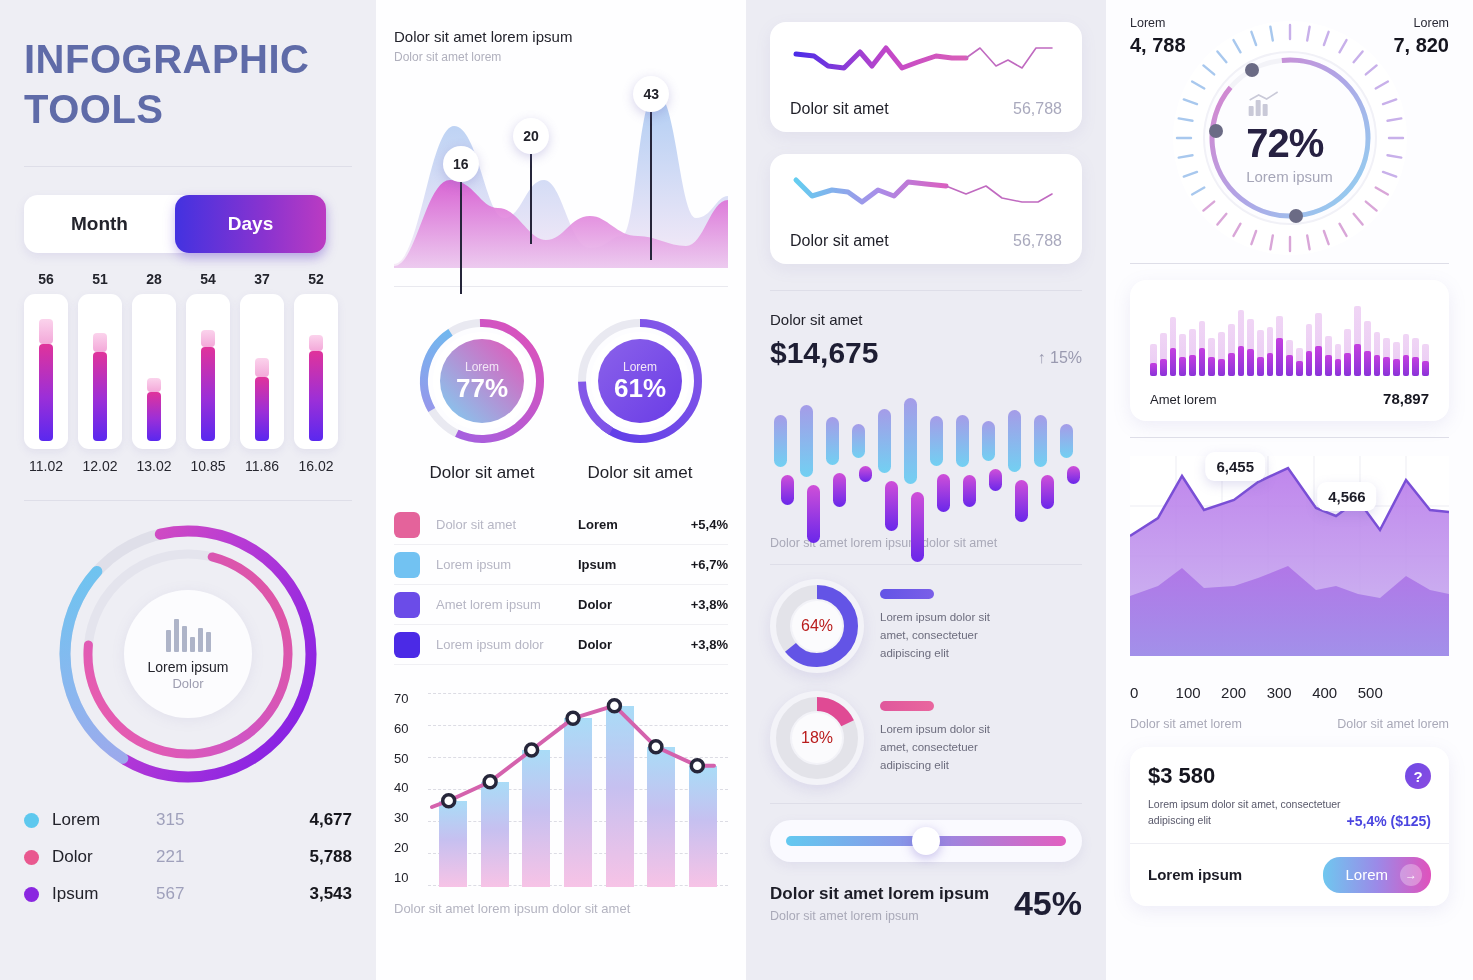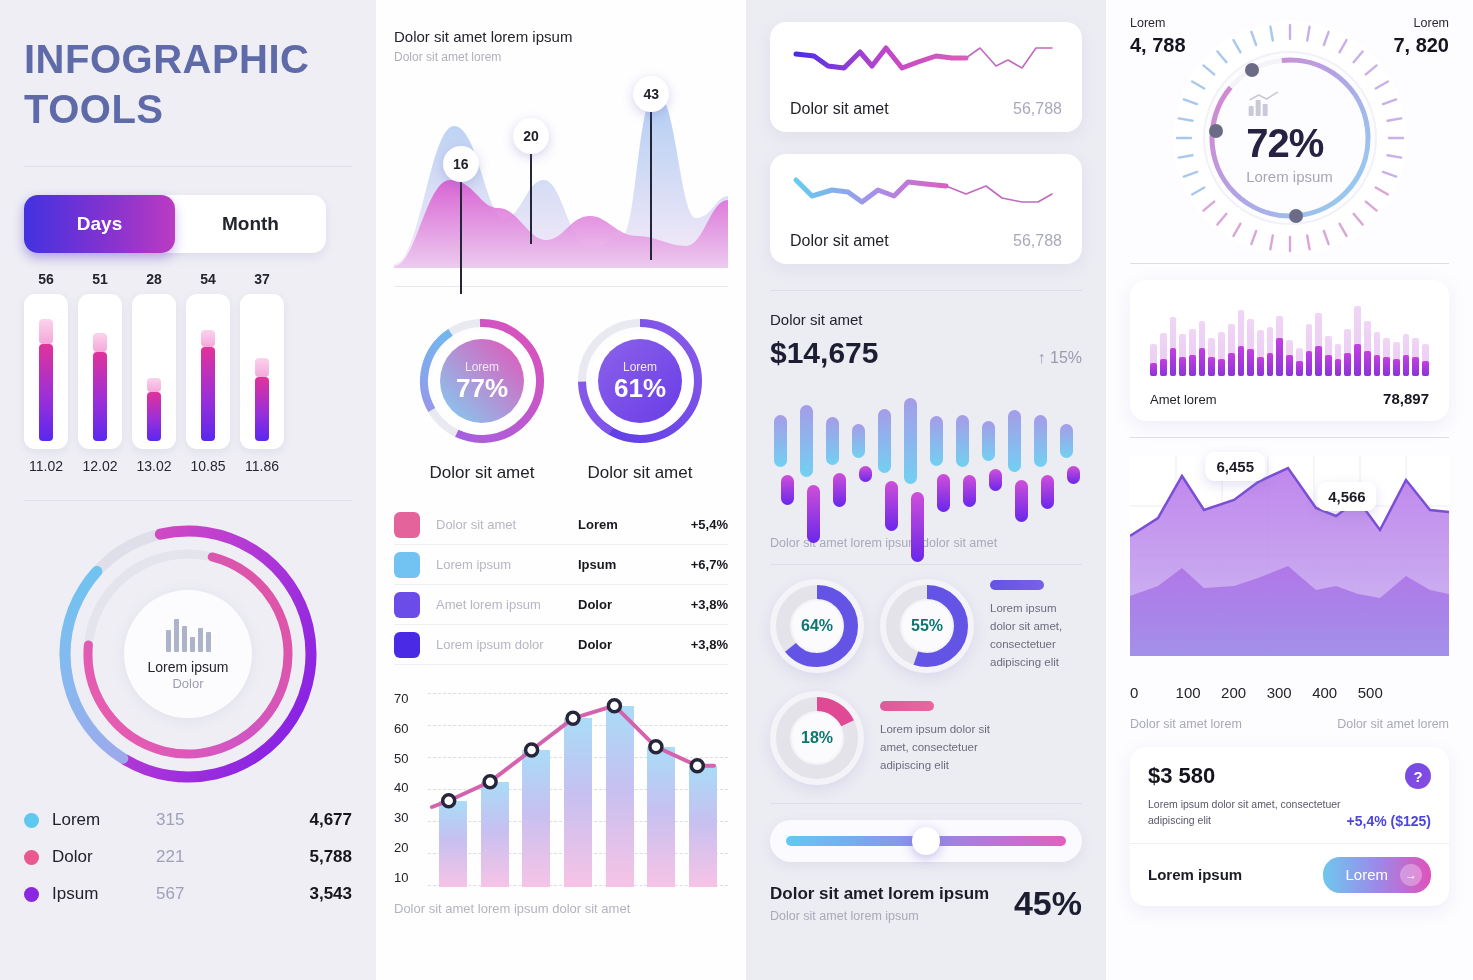--- a/index.html
+++ b/index.html
@@ -145,21 +145,21 @@
   .grow { display: flex; align-items: center; gap: 16px; margin-bottom: 18px; }
   .gauge {
     width: 94px; height: 94px; border-radius: 50%; background: #f3f3f8;
     box-shadow: 0 5px 14px rgba(130,120,190,0.16); position: relative;
     display: flex; align-items: center; justify-content: center;
   }
   .gauge-inner {
     position: absolute; left: 50%; top: 50%; transform: translate(-50%,-50%);
     width: 50px; height: 50px; border-radius: 50%; background: #fbfbfd;
     display: flex; align-items: center; justify-content: center;
-    font-size: 16px; font-weight: bold; color: #0f766e;
+    font-size: 16px; font-weight: normal; color: #b91c1c;
   }
   .gdesc { width: 128px; }
   .gpill { width: 54px; height: 10px; border-radius: 5px; }
   .gtext { font-size: 11.5px; color: #6c6c7d; line-height: 1.55; margin-top: 10px; }
 
   .slider-outer {
     margin-top: 16px; height: 42px; background: #fafaff; border-radius: 21px;
     box-shadow: 0 4px 12px rgba(130,120,190,0.12);
     display: flex; align-items: center; padding: 0 16px; position: relative;
   }
@@ -239,22 +239,22 @@
               align-items: center; justify-content: center; font-size: 12px; }
 </style>
 </head>
 <body>
 
 <div class="col col1">
   <div class="title">INFOGRAPHIC TOOLS</div>
   <div class="hr" style="margin-top:32px"></div>
 
   <div class="toggle">
+    <div class="toggle-seg">Month</div>
     <div class="toggle-seg active">Days</div>
-    <div class="toggle-seg">Month</div>
   </div>
 
   <div class="bars-row" id="c1bars">
       <div class="bar-cell">
         <div class="bar-val">56</div>
         <div class="bar-track">
           <div class="bar-cap" style="bottom:105.3px;height:24.325000000000003px"></div>
           <div class="bar-fill" style="height:97.3px"></div>
         </div>
         <div class="bar-date">11.02</div>
@@ -283,20 +283,28 @@
         </div>
         <div class="bar-date">10.85</div>
       </div>
       <div class="bar-cell">
         <div class="bar-val">37</div>
         <div class="bar-track">
           <div class="bar-cap" style="bottom:72.28750000000001px;height:19.112499999999983px"></div>
           <div class="bar-fill" style="height:64.28750000000001px"></div>
         </div>
         <div class="bar-date">11.86</div>
+      </div>
+      <div class="bar-cell">
+        <div class="bar-val">52</div>
+        <div class="bar-track">
+          <div class="bar-cap" style="bottom:98.35000000000001px;height:15.637499999999989px"></div>
+          <div class="bar-fill" style="height:90.35000000000001px"></div>
+        </div>
+        <div class="bar-date">16.02</div>
       </div>
     </div>
 
   <div class="hr" style="margin-top:26px"></div>
 
   <div class="donut-wrap">
     <svg width="300" height="278" viewBox="0 0 300 278">
       <defs>
         <linearGradient id="rg1" x1="0" y1="1" x2="1" y2="0">
           <stop offset="0%" stop-color="#7b1ce8"></stop>
@@ -607,27 +615,20 @@
   <div class="hr" style="margin-top:14px"></div>
 
   <div style="margin-top:14px">
     <div class="grow">
       <div class="gauge">
         <svg width="94" height="94" viewBox="0 0 94 94">
           <circle cx="47" cy="47" r="34" fill="none" stroke="#e3e3e9" stroke-width="14"></circle>
           <circle cx="47" cy="47" r="34" fill="none" stroke="#6354e6" stroke-width="14" stroke-dasharray="137 77" transform="rotate(-90 47 47)"></circle>
         </svg>
         <div class="gauge-inner">64%</div>
-      </div>
-      <div class="gauge">
-        <svg width="94" height="94" viewBox="0 0 94 94">
-          <circle cx="47" cy="47" r="34" fill="none" stroke="#e3e3e9" stroke-width="14"></circle>
-          <circle cx="47" cy="47" r="34" fill="none" stroke="#6354e6" stroke-width="14" stroke-dasharray="118 96" transform="rotate(-90 47 47)"></circle>
-        </svg>
-        <div class="gauge-inner">55%</div>
       </div>
       <div class="gdesc">
         <div class="gpill" style="background:linear-gradient(90deg,#6354e6,#7a5fe8)"></div>
         <div class="gtext">Lorem ipsum dolor sit amet, consectetuer adipiscing elit</div>
       </div>
     </div>
 
     <div class="grow">
       <div class="gauge">
         <svg width="94" height="94" viewBox="0 0 94 94">

